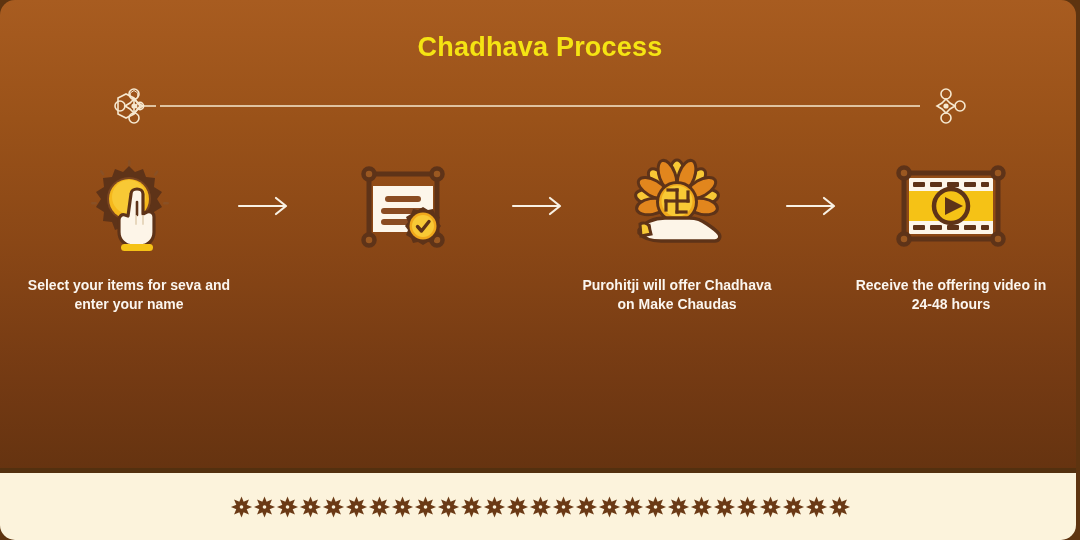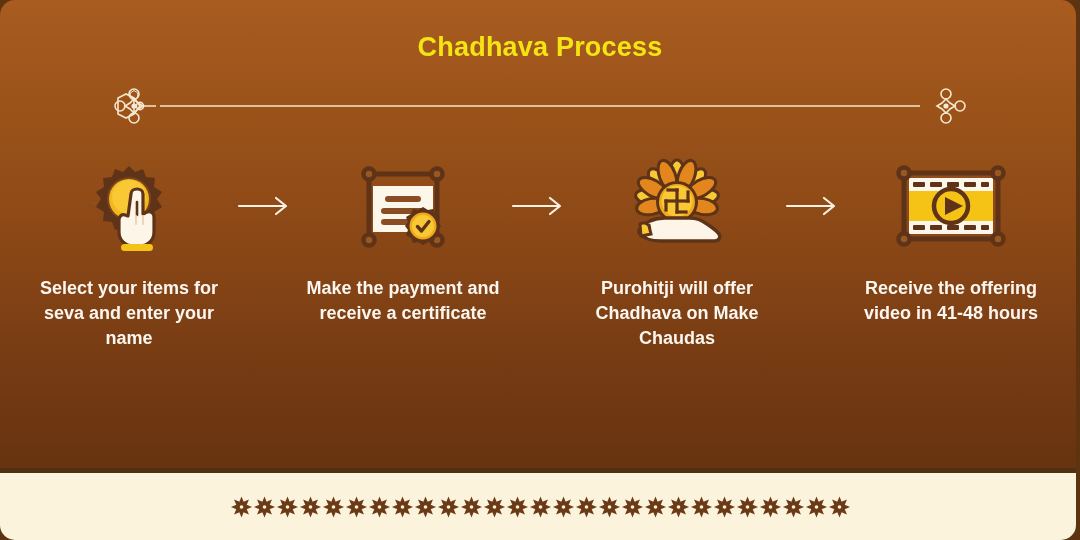--- a/index.html
+++ b/index.html
@@ -74,21 +74,21 @@
   .step-icon {
     height: 96px;
     display: flex;
     align-items: center;
     justify-content: center;
   }
 
   .step-label {
     margin-top: 22px;
     text-align: center;
-    font-size: 18px;
+    font-size: 14px;
     font-weight: bold;
     line-height: 1.38;
     color: #fbf6ef;
     padding: 0 4px;
   }
 
   .arrow {
     width: 60px;
     height: 96px;
     display: flex;
@@ -233,21 +233,20 @@
           <g transform="translate(68,68)">
             <path d="M0 -19 L5 -16 L10 -17 L12 -12 L17 -9 L15 -4 L18 0 L15 4 L17 9
                      L12 12 L10 17 L5 16 L0 19 L-5 16 L-10 17 L-12 12 L-17 9 L-15 4
                      L-18 0 L-15 -4 L-17 -9 L-12 -12 L-10 -17 L-5 -16 Z" fill="#5e3318"></path>
             <circle cx="0" cy="0" r="13.5" fill="#f0a81c"></circle>
             <circle cx="0" cy="0" r="11" fill="#f8c935"></circle>
             <path d="M-5.5 0.5 L-1.5 5 L6 -4.5" stroke="#5e3318" stroke-width="3.4" fill="none" stroke-linecap="round" stroke-linejoin="round"></path>
           </g>
         </svg>
       </div>
-      <div class="step-label">Make the payment and receive a certificate</div>
     </div>
 
     <div class="arrow">
       <svg width="58" height="24" viewBox="0 0 58 24">
         <path d="M2 12 L48 12" stroke="#f8f1e4" stroke-width="2.2" stroke-linecap="round" fill="none"></path>
         <path d="M39 4 L49 12 L39 20" stroke="#f8f1e4" stroke-width="2.2" fill="none" stroke-linecap="round" stroke-linejoin="round"></path>
       </svg>
     </div>
 
     <div class="step">
@@ -326,21 +325,21 @@
           <path d="M49 32 L67 41 L49 50 Z" fill="#5e3318"></path>
 
           <g fill="#9a5821" stroke="#5e3318" stroke-width="4.5">
             <circle cx="8" cy="8" r="5.5"></circle>
             <circle cx="102" cy="8" r="5.5"></circle>
             <circle cx="8" cy="74" r="5.5"></circle>
             <circle cx="102" cy="74" r="5.5"></circle>
           </g>
         </svg>
       </div>
-      <div class="step-label">Receive the offering video in 41-48 hours</div>
+      <div class="step-label">Receive the offering video in 24-48 hours</div>
     </div>
 
   </div>
 
   <div id="bottom-strip"></div>
 
   <div id="bottom-band">
     <div id="flower-row">
         <svg class="flower" viewBox="0 0 24 24">
           <g transform="translate(12,12)" fill="#6b3a16">

